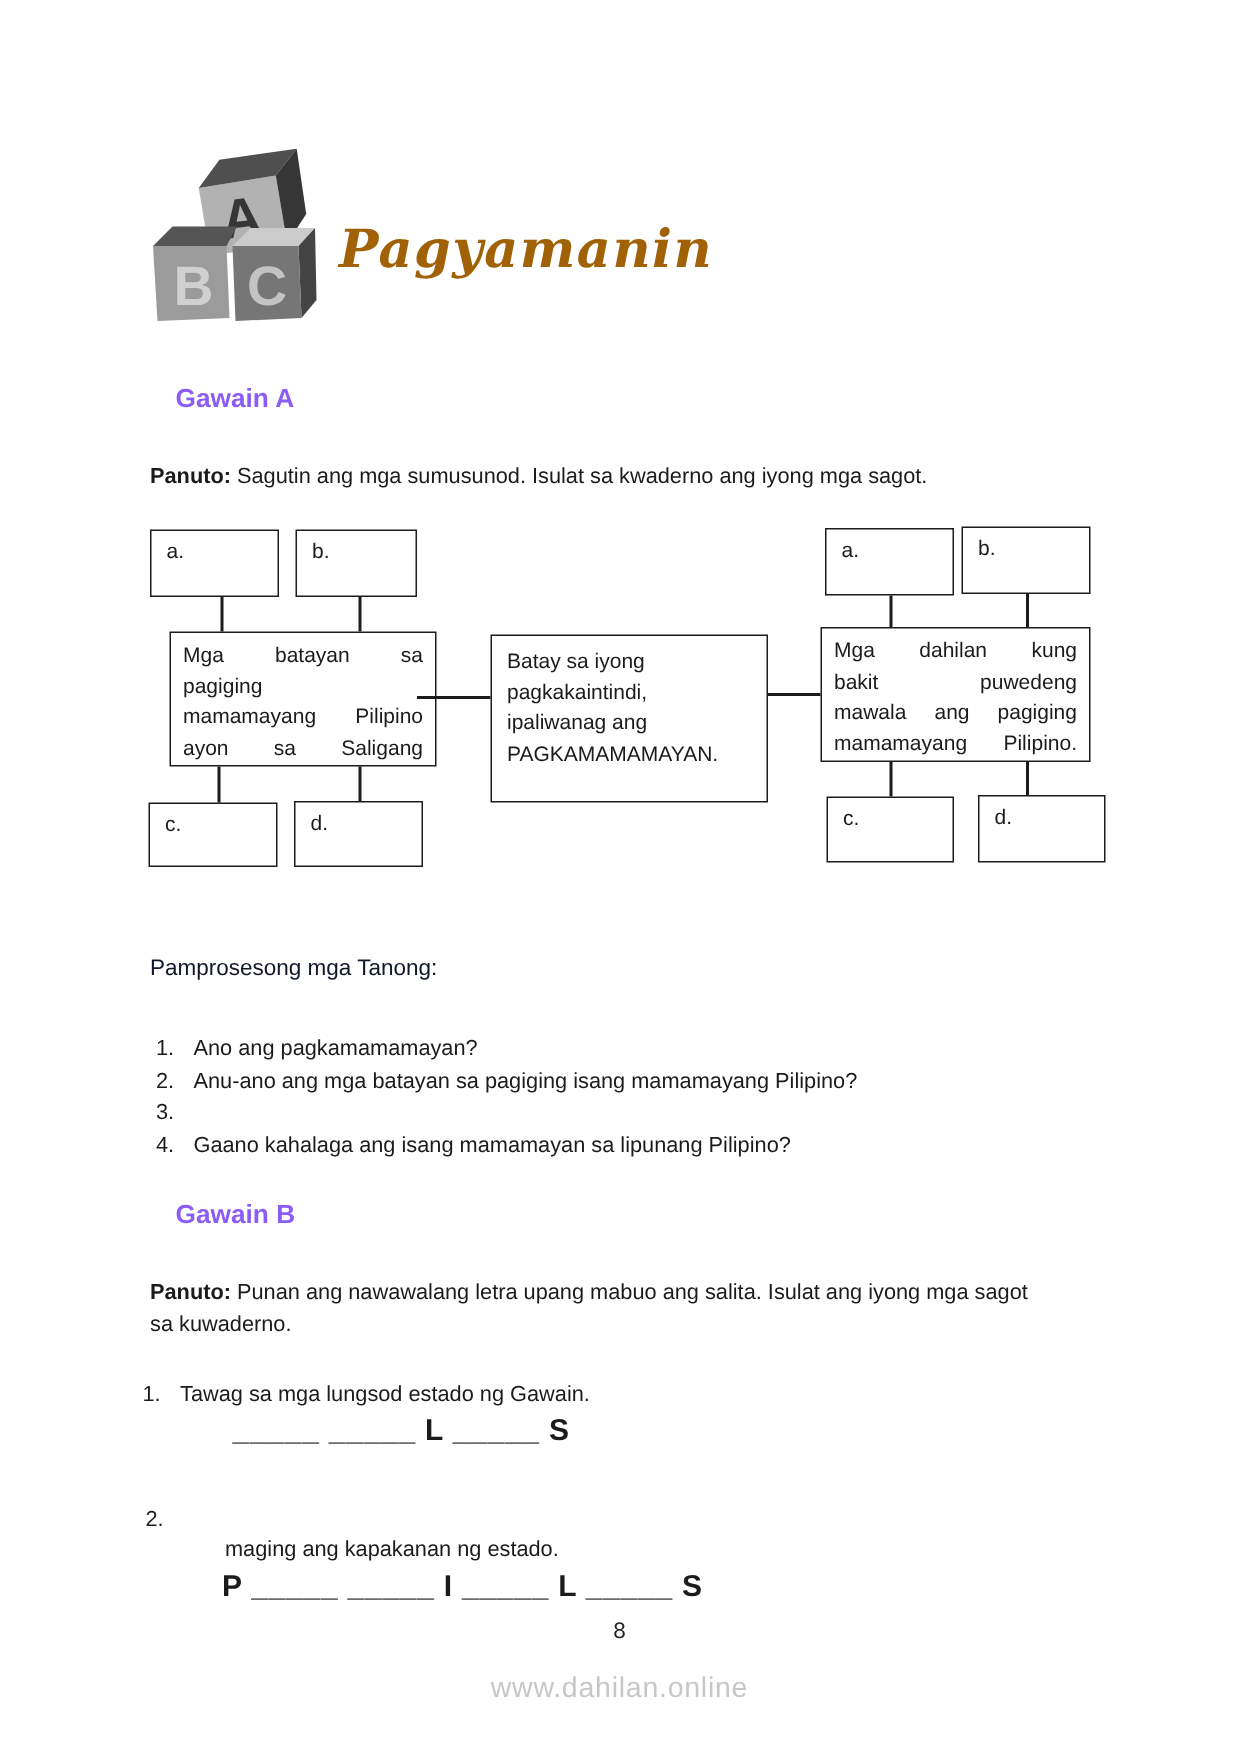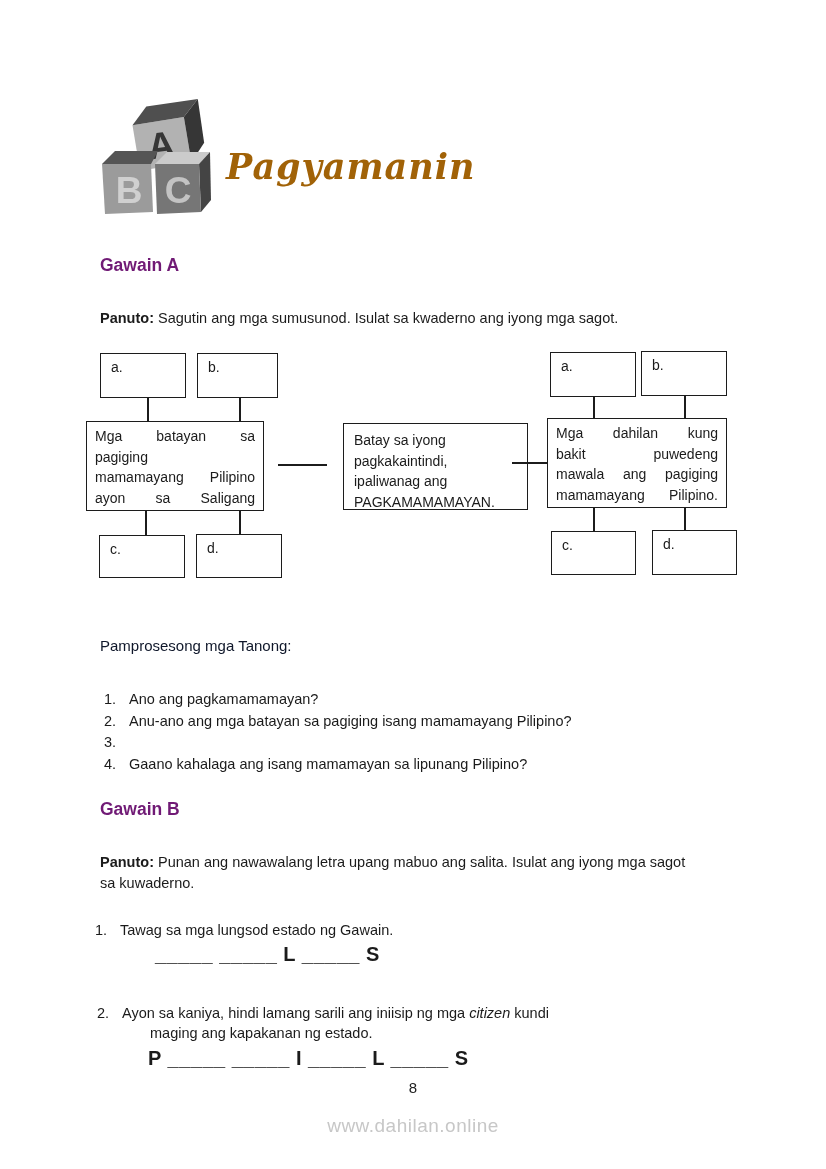--- a/index.html
+++ b/index.html
@@ -15,21 +15,21 @@
   }
   
   .logo-wrap { position: absolute; left: 98px; top: 96px; width: 114px; height: 122px; }
   .logo-title {
     position: absolute; left: 226px; top: 146px;
     font-family: "DejaVu Serif", serif;
     font-weight: bold; font-style: italic;
     font-size: 35px; color: #a16207; letter-spacing: 1px;
   }
   
-  .section-title { position: absolute; font-size: 17.5px; font-weight: bold; color: #701a75; }
+  .section-title { position: absolute; font-size: 17.5px; font-weight: bold; color: #8b5cf6; margin-left: 17px; }
   .gawain-a-title { left: 100px; top: 255px; }
   .gawain-b-title { left: 100px; top: 799px; }
   .panuto { position: absolute; left: 100px; width: 660px; font-size: 14.5px; line-height: 21.5px; }
   .panuto-a { top: 293px; }
   .panuto-b { top: 837px; }
   .panuto b { font-weight: bold; }
   .preline { white-space: pre-line; }
   
   .diagram { position: absolute; left: 85px; top: 345px; width: 680px; height: 252px; }
   .dbox {
@@ -100,26 +100,26 @@
   <div class="section-title gawain-a-title">Gawain A</div>
   <p class="panuto panuto-a"><b>Panuto:</b> <span>Sagutin ang mga sumusunod. Isulat sa kwaderno ang iyong mga sagot.</span></p>
 
   <div class="diagram">
 
     <div class="dbox labelbox" style="left:15px; top:8px; width:86px; height:45px;">a.</div>
     <div class="dbox labelbox" style="left:112px; top:8px; width:81px; height:45px;">b.</div>
     <div class="dbox labelbox" style="left:14px; top:190px; width:86px; height:43px;">c.</div>
     <div class="dbox labelbox" style="left:111px; top:189px; width:86px; height:44px;">d.</div>
 
-    <div class="dbox bigbox" style="left:1px; top:76px; width:178px; height:90px;">Mga batayan sa
+    <div class="dbox bigbox" style="left:28px; top:76px; width:178px; height:90px;">Mga batayan sa
 pagiging
 mamamayang Pilipino
 ayon sa Saligang</div>
 
-    <div class="dbox bigbox leftalign" style="left:242px; top:78px; width:185px; height:87px;margin-left:16px;">Batay sa iyong
+    <div class="dbox bigbox leftalign" style="left:242px; top:78px; width:185px; height:112px;">Batay sa iyong
 pagkakaintindi,
 ipaliwanag ang
 PAGKAMAMAMAYAN.</div>
 
     <div class="dbox bigbox" style="left:462px; top:73px; width:180px; height:90px;">Mga dahilan kung
 bakit puwedeng
 mawala ang pagiging
 mamamayang Pilipino.</div>
 
     <div class="dbox labelbox" style="left:465px; top:7px; width:86px; height:45px;">a.</div>
@@ -163,21 +163,20 @@
 sa kuwaderno.</span></p>
 
   <div class="itemrow item1">
     <span class="inum">1.</span>
     <span>Tawag sa mga lungsod estado ng Gawain.</span>
   </div>
   <div class="blanks blanks-1">_____ _____ L _____ S</div>
 
   <div class="itemrow item2">
     <span class="inum">2.</span>
-    <span><span>Ayon sa kaniya, hindi lamang sarili ang iniisip ng mga </span><span class="italic">citizen</span><span> kundi</span></span>
   </div>
   <div class="item2-line2">maging ang kapakanan ng estado.</div>
   <div class="blanks blanks-2">P _____ _____ I _____ L _____ S</div>
 
   <div class="page-number">8</div>
   <div class="watermark">www.dahilan.online</div>
 
 </div>
 
 </body></html>

